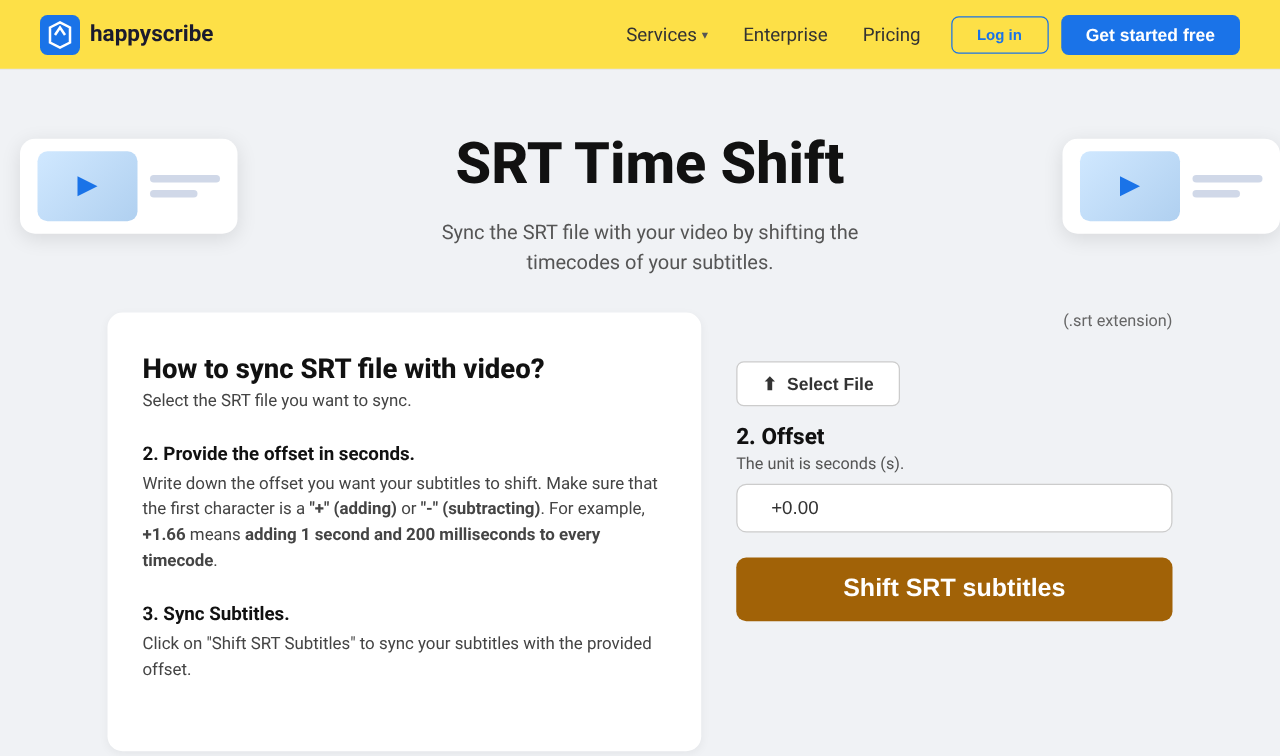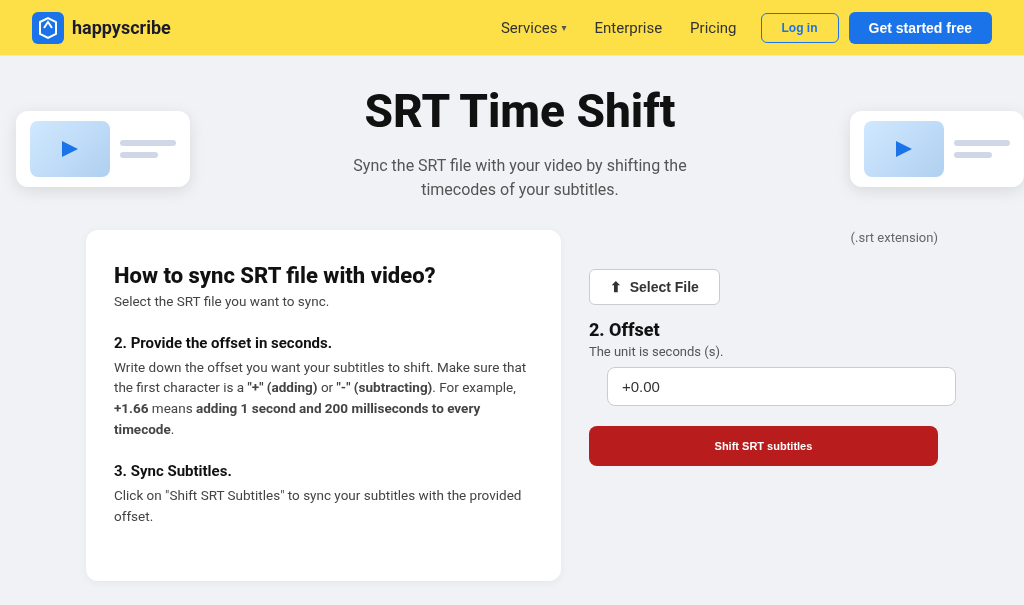--- a/index.html
+++ b/index.html
@@ -76,21 +76,21 @@
       padding: 8px 20px;
       border-radius: 6px;
       font-size: 14px;
       font-weight: 600;
       cursor: pointer;
     }
 
     
     .hero {
       text-align: center;
-      padding: 28px 20px 28px;
+      padding: 48px 20px 28px;
       position: relative;
       margin-left: 16px;
     }
     .hero-title {
       font-size: 46px;
       font-weight: 800;
       color: #111;
       margin-bottom: 16px;
     }
     .hero-subtitle {
@@ -233,36 +233,35 @@
     .offset-section {
       margin-bottom: 16px;
     }
     .offset-label {
       font-size: 13px;
       color: #555;
       margin-bottom: 8px;
     }
     .offset-input {
       width: 100%;
-      padding: 10px 14px;
+      padding: 10px 27px;
       border: 1.5px solid #ccc;
       border-radius: 8px;
       font-size: 15px;
       color: #333;
       outline: none;
-      margin-left: 18px;
     }
     .shift-btn {
       width: 100%;
-      background: #b91c1c;
+      background: #a16207;
       color: #fff;
       border: none;
       padding: 14px;
       border-radius: 8px;
-      font-size: 11px;
+      font-size: 20px;
       font-weight: 700;
       cursor: pointer;
       margin-top: 4px;
     }
   </style>
 </head>
 <body>
 
 <nav class="navbar">
   <div class="logo-area">

